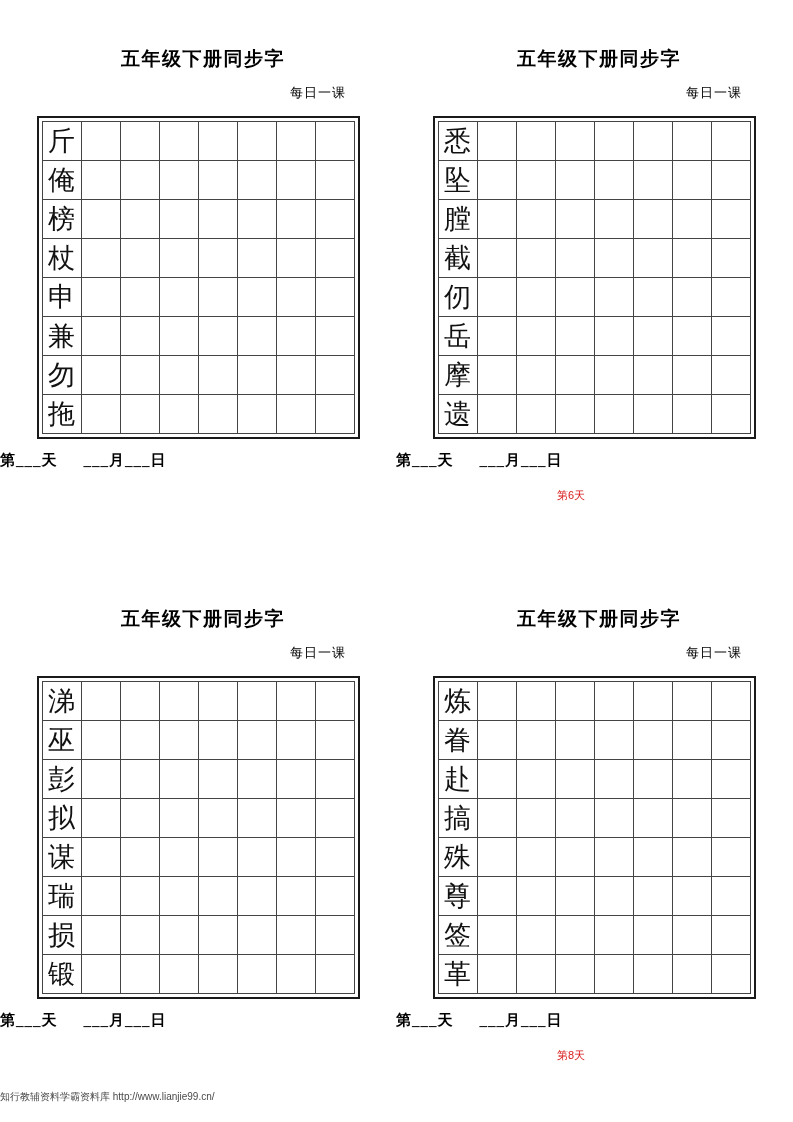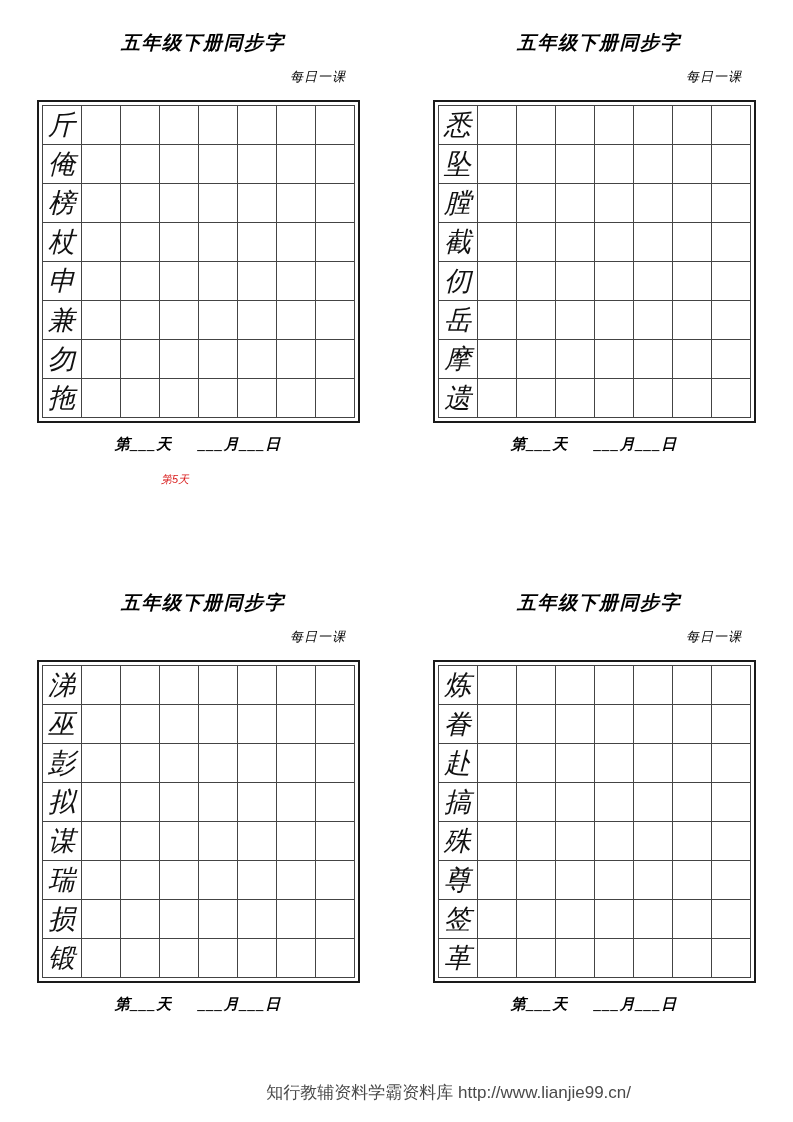--- a/index.html
+++ b/index.html
@@ -27,22 +27,21 @@
     top: 0;
     width: 793px;
     height: 1122px;
     display: grid;
     grid-template-columns: 396px 396px;
     grid-template-rows: 560px 540px;
   }
   .sheet {
     position: relative;
     box-sizing: border-box;
-    padding-top: 30px;
-    font-style: italic;
+    padding-top: 46px;
   }
   .sheet-title {
     text-align: center;
     font-size: 19px;
     font-weight: bold;
     letter-spacing: 1.5px;
     font-family: "Liberation Serif", serif;
     margin: 0 0 4px 0;
     padding-left: 10px;
   }
@@ -76,21 +75,20 @@
     padding: 0;
   }
   .char-grid td.model {
     font-size: 27px;
     font-family: "Liberation Serif", serif;
     line-height: 38px;
     color: #111;
   }
   .footer-line {
     margin-top: 12px;
-    text-align: center;
     font-size: 15px;
     font-weight: bold;
     letter-spacing: 1px;
     font-family: "Liberation Serif", serif;
   }
   .footer-line .gap {
     display: inline-block;
     width: 26px;
   }
   .day-tag {
@@ -102,22 +100,22 @@
   }
   .day-tag span {
     display: inline-block;
     margin-left: -46px;
   }
   .watermark {
     position: absolute;
     left: 0;
     bottom: 18px;
     width: 631px;
-    text-align: right;
-    font-size: 17px;
+    text-align: left;
+    font-size: 10px;
     color: #4a4a4a;
     font-family: "Liberation Sans", sans-serif;
   }
 </style>
 </head>
 <body>
 
 <div class="page">
   <div class="sheet-grid">
 
@@ -208,21 +206,20 @@
                   <td></td>
                   <td></td>
                 </tr>
               </tbody>
             </table>
         </div>
       </div>
       <div class="footer-line">
         <span>第</span><span>___</span><span>天</span><span class="gap"></span><span>___</span><span>月</span><span>___</span><span>日</span>
       </div>
-      <div class="day-tag"><span>第5天</span></div>
     </div>
 
     <div class="sheet">
       <div class="sheet-title">五年级下册同步字</div>
       <div class="sheet-subtitle">每日一课</div>
       <div class="grid-wrap">
         <div class="char-grid">
           <table>
               <tbody id="tbody-1">
                 <tr>
@@ -305,20 +302,21 @@
                   <td></td>
                   <td></td>
                 </tr>
               </tbody>
             </table>
         </div>
       </div>
       <div class="footer-line">
         <span>第</span><span>___</span><span>天</span><span class="gap"></span><span>___</span><span>月</span><span>___</span><span>日</span>
       </div>
+      <div class="day-tag"><span>第6天</span></div>
     </div>
 
     <div class="sheet">
       <div class="sheet-title">五年级下册同步字</div>
       <div class="sheet-subtitle">每日一课</div>
       <div class="grid-wrap">
         <div class="char-grid">
           <table>
               <tbody id="tbody-2">
                 <tr>
@@ -497,18 +495,19 @@
                   <td></td>
                   <td></td>
                 </tr>
               </tbody>
             </table>
         </div>
       </div>
       <div class="footer-line">
         <span>第</span><span>___</span><span>天</span><span class="gap"></span><span>___</span><span>月</span><span>___</span><span>日</span>
       </div>
+      <div class="day-tag"><span>第8天</span></div>
     </div>
 
   </div>
 
   <div class="watermark">知行教辅资料学霸资料库 http://www.lianjie99.cn/</div>
 </div>
 
 </body></html>

